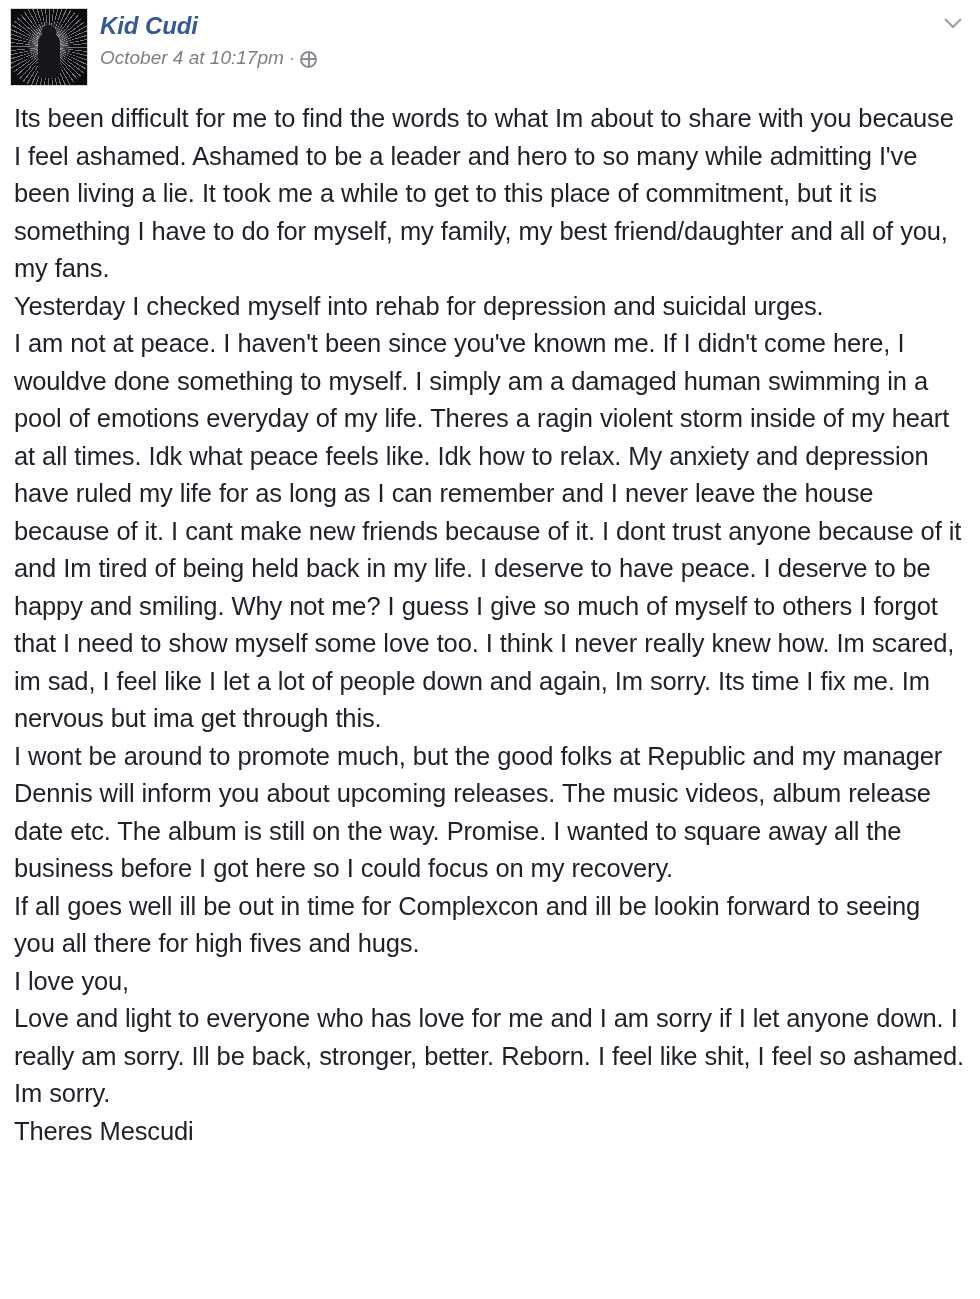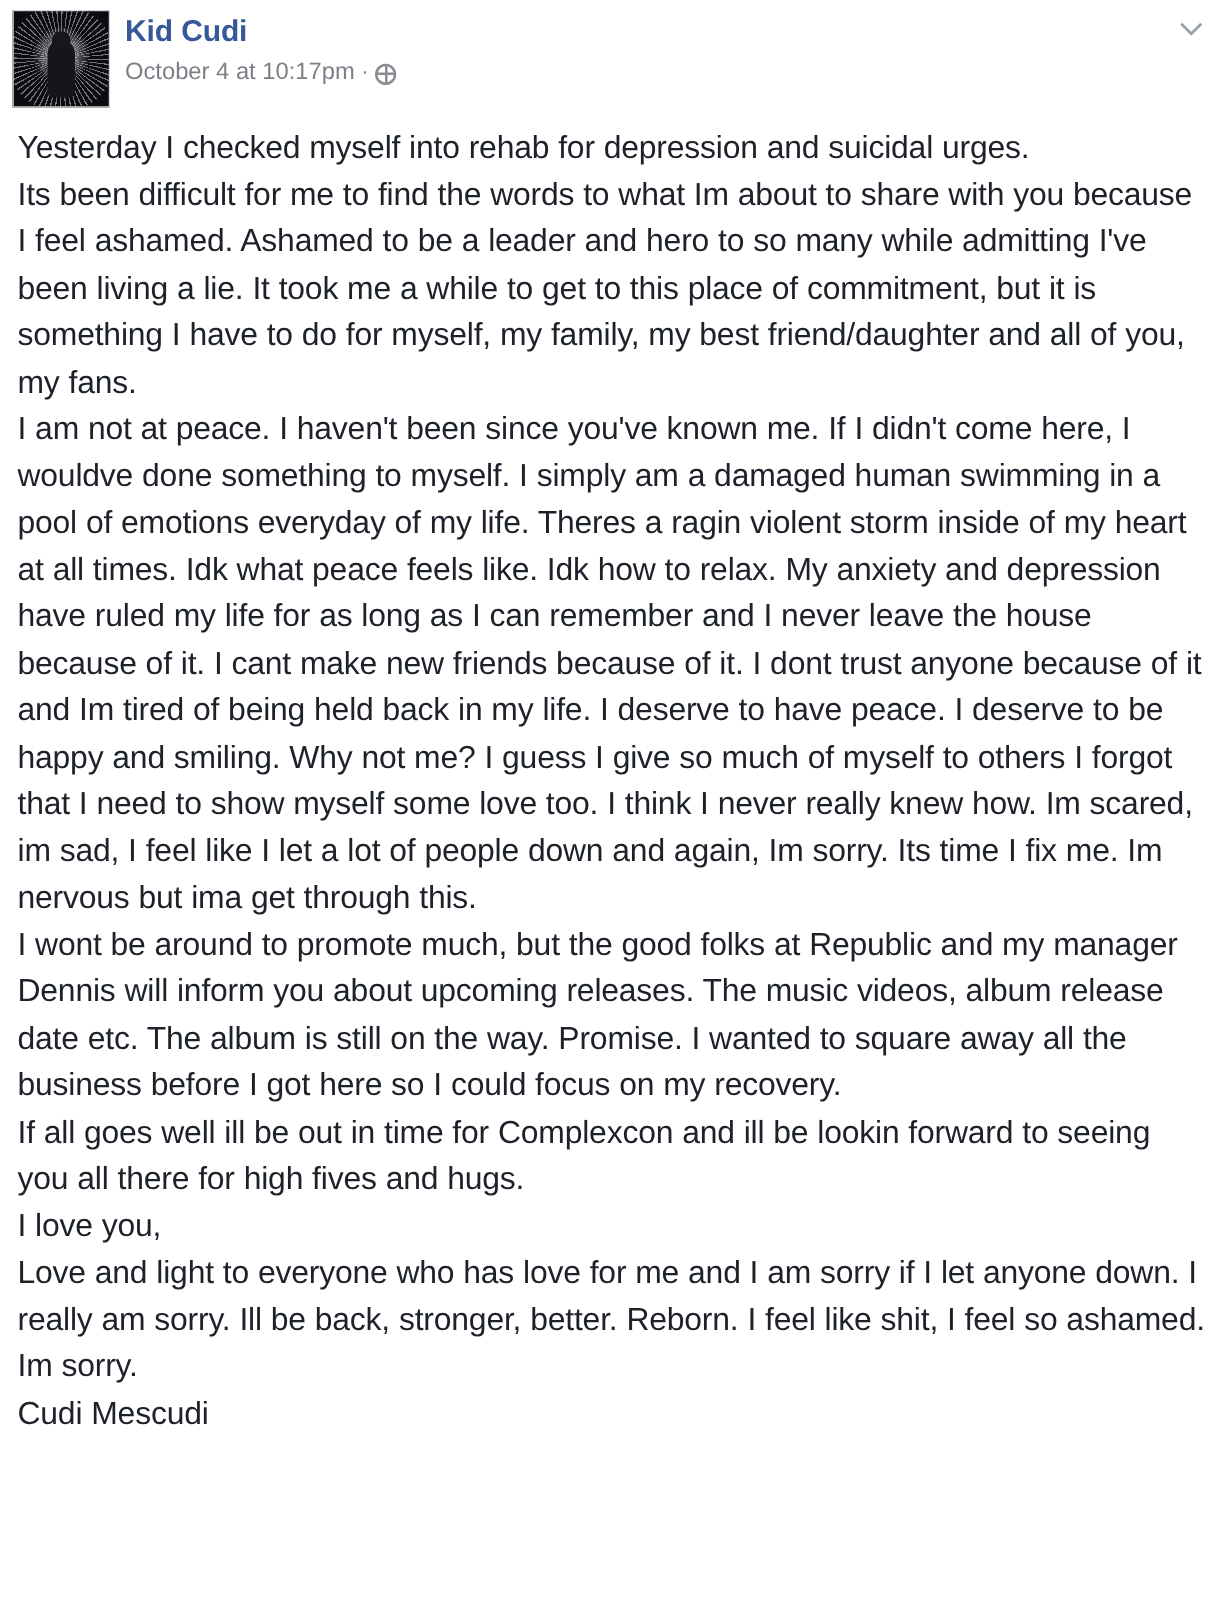--- a/index.html
+++ b/index.html
@@ -84,20 +84,21 @@
     transform: translateX(-50%);
     width: 15px;
     height: 15px;
     border-radius: 50%;
     background: #15171d;
   }
 
   .header-text {
     margin-left: 12px;
     padding-top: 4px;
+    font-style: italic;
   }
 
   .author-name {
     font-size: 24px;
     font-weight: bold;
     color: #365899;
     line-height: 28px;
     letter-spacing: -0.1px;
   }
 
@@ -194,23 +195,23 @@
     </div>
 
     <div class="menu-chevron">
       <svg width="26" height="26" viewBox="0 0 26 26" aria-hidden="true">
         <path d="M5 9 L13 17 L21 9" fill="none" stroke="#9aa0a8" stroke-width="2.2"></path>
       </svg>
     </div>
   </div>
 
   <div class="post-body">
+    <p class="para">Its been difficult for me to find the words to what Im about to share with you because I feel ashamed. Ashamed to be a leader and hero to so many while admitting I've been living a lie. It took me a while to get to this place of commitment, but it is something I have to do for myself, my family, my best friend/daughter and all of you, my fans.</p>
     <p class="para">Yesterday I checked myself into rehab for depression and suicidal urges.</p>
-    <p class="para">Its been difficult for me to find the words to what Im about to share with you because I feel ashamed. Ashamed to be a leader and hero to so many while admitting I've been living a lie. It took me a while to get to this place of commitment, but it is something I have to do for myself, my family, my best friend/daughter and all of you, my fans.</p>
     <p class="para">I am not at peace. I haven't been since you've known me. If I didn't come here, I wouldve done something to myself. I simply am a damaged human swimming in a pool of emotions everyday of my life. Theres a ragin violent storm inside of my heart at all times. Idk what peace feels like. Idk how to relax. My anxiety and depression have ruled my life for as long as I can remember and I never leave the house because of it. I cant make new friends because of it. I dont trust anyone because of it and Im tired of being held back in my life. I deserve to have peace. I deserve to be happy and smiling. Why not me? I guess I give so much of myself to others I forgot that I need to show myself some love too. I think I never really knew how. Im scared, im sad, I feel like I let a lot of people down and again, Im sorry. Its time I fix me. Im nervous but ima get through this.</p>
     <p class="para">I wont be around to promote much, but the good folks at Republic and my manager Dennis will inform you about upcoming releases. The music videos, album release date etc. The album is still on the way. Promise. I wanted to square away all the business before I got here so I could focus on my recovery.</p>
     <p class="para spaced">If all goes well ill be out in time for Complexcon and ill be lookin forward to seeing you all there for high fives and hugs.</p>
     <p class="para spaced">I love you,</p>
     <p class="para spaced">Love and light to everyone who has love for me and I am sorry if I let anyone down. I really am sorry. Ill be back, stronger, better. Reborn. I feel like shit, I feel so ashamed. Im sorry.</p>
-    <p class="para spaced">Cudi Mescudi</p>
+    <p class="para spaced">Theres Mescudi</p>
   </div>
 
 </div>
 
 </body></html>

